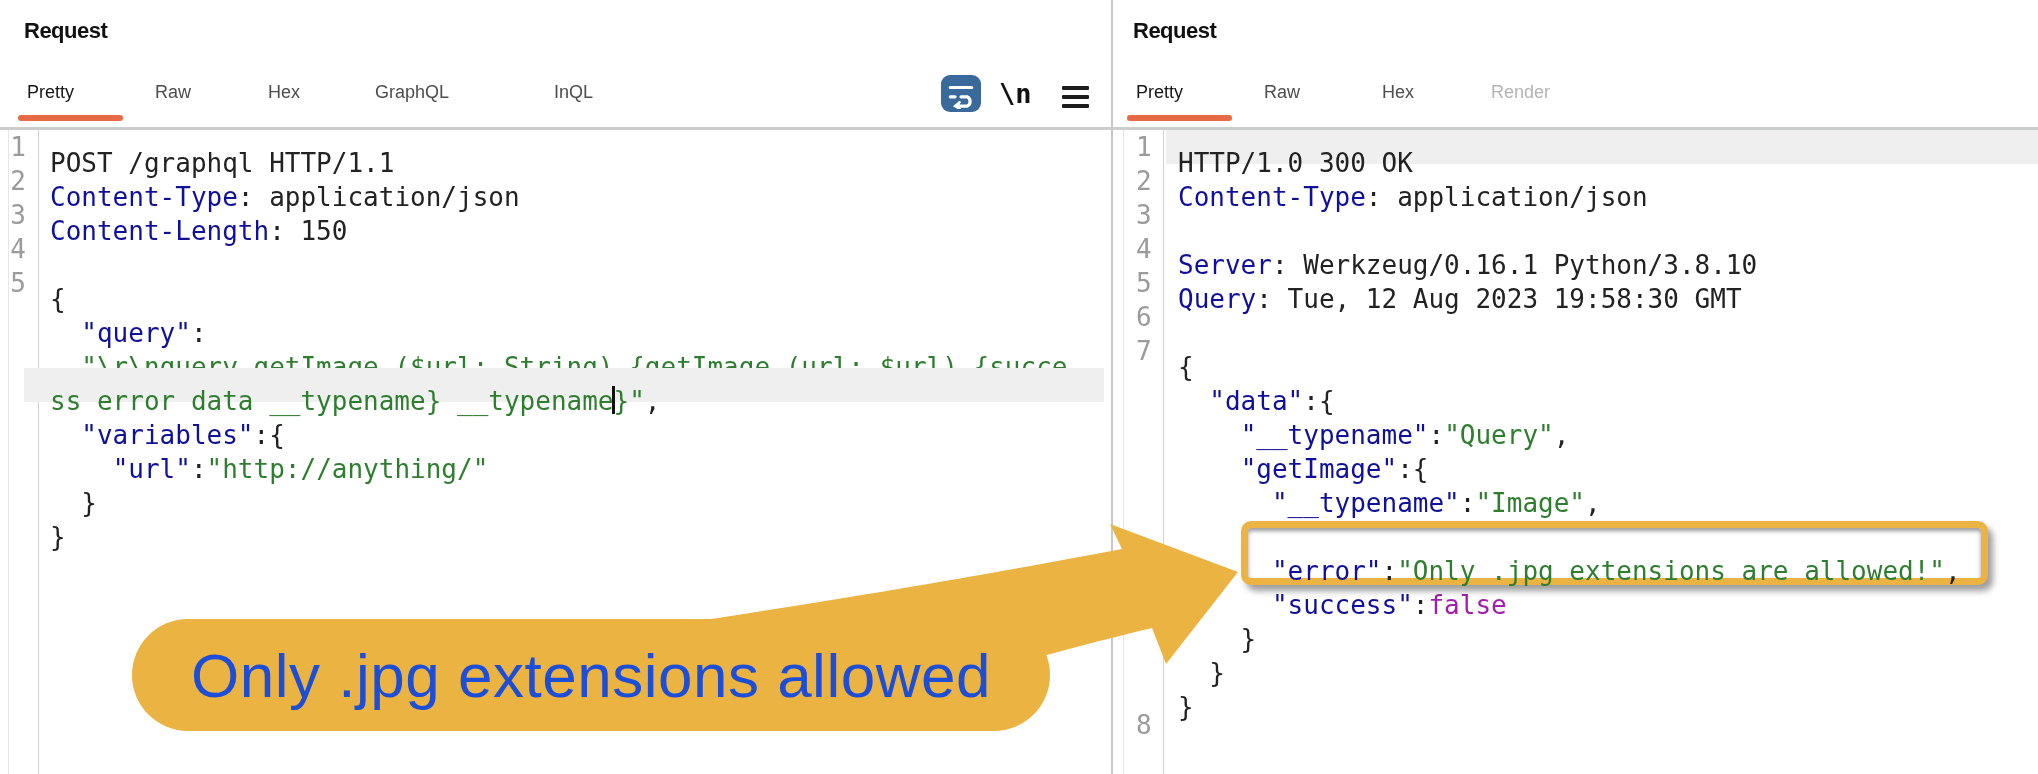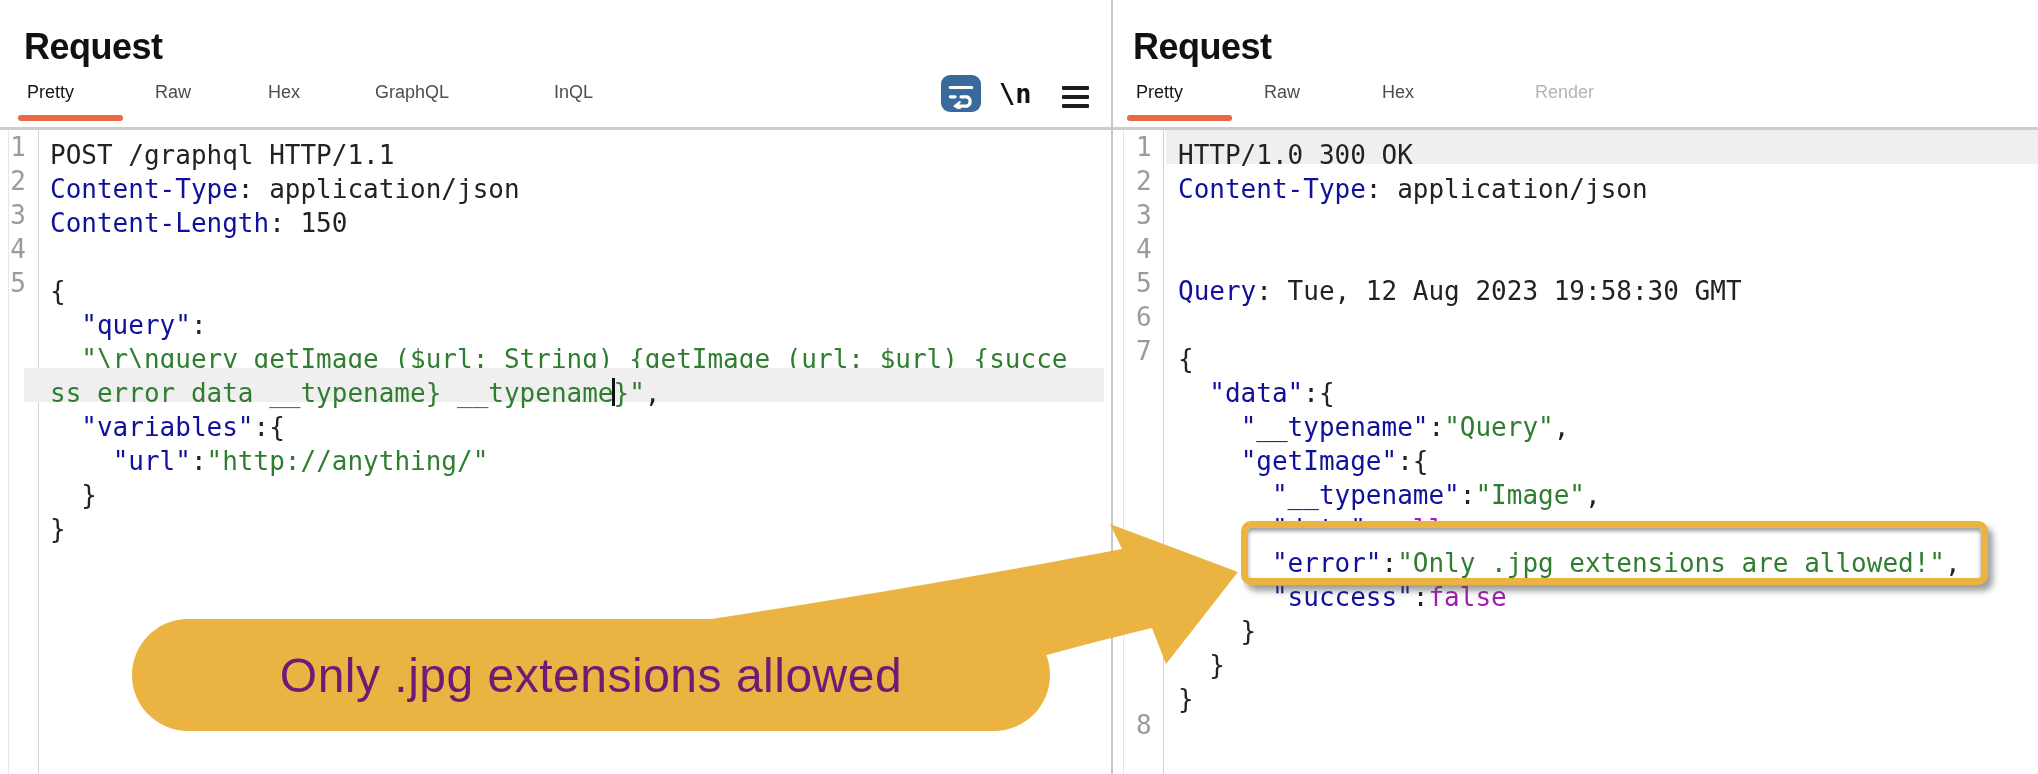--- a/index.html
+++ b/index.html
@@ -1,23 +1,23 @@
 <!DOCTYPE html>
 <html><head>
 <meta charset="utf-8">
 <style>
   html,body{margin:0;padding:0;background:#fff;}
   #app{position:relative;width:2038px;height:774px;background:#fff;overflow:hidden;
        font-family:"Liberation Sans",sans-serif;}
 
   
-  .panel-title{position:absolute;top:18px;font-size:36px;font-weight:700;color:#111;letter-spacing:-.5px;margin-top:8px;}
+  .panel-title{position:absolute;top:18px;font-size:22px;font-weight:700;color:#111;letter-spacing:-.5px;}
   .tab{position:absolute;top:82px;font-size:18px;color:#4d4d4d;cursor:default;}
   .tab.active{color:#161616;}
-  .tab.disabled{color:#b4b4b4;margin-left:44px;}
+  .tab.disabled{color:#b4b4b4;}
   .tab-underline{position:absolute;top:115px;height:6px;width:105px;border-radius:3px;}
   .separator{position:absolute;left:0;top:127px;width:2038px;height:3px;background:#cbcecd;}
   .divider{position:absolute;left:1111px;top:0;width:2px;height:774px;background:#c9c9c9;}
   .vline{position:absolute;top:130px;height:644px;width:1px;}
   .gutter-line{background:#d2d2d2;}
   .edge-line{background:#e6e6e6;}
 
   
   #wrap-btn{position:absolute;left:941px;top:75px;width:40px;height:37px;border-radius:9px;background:#3A699C;}
   #wrap-btn svg{position:absolute;left:4px;top:3px;}
@@ -27,33 +27,33 @@
   #burger span{position:absolute;left:0;width:27px;height:3.5px;background:#1c1c1c;border-radius:1px;}
   #burger span:nth-child(1){top:0}#burger span:nth-child(2){top:9px}#burger span:nth-child(3){top:18px}
 
   
   .codearea{position:absolute;top:130px;font-family:"DejaVu Sans Mono",monospace;font-size:26px;color:#222;}
   #req-code{left:0;width:1104px;--numW:26px;--col0:50px;--hlL:24px;}
   #res-code{left:1136px;width:902px;--numW:14px;--col0:42px;--hlL:30px;}
   .cl{position:relative;height:34px;line-height:34px;}
   .cl.hl::before{content:'';position:absolute;left:var(--hlL);right:0;top:0;bottom:0;background:#efefef;}
   .cl .num{position:absolute;left:0;top:0;width:var(--numW);text-align:right;color:#9b9b9b;}
-  .cl .codetext{position:absolute;left:var(--col0);top:8px;white-space:pre;text-align:center;}
+  .cl .codetext{position:absolute;left:var(--col0);top:16px;white-space:pre;text-align:center;}
   .cl.boxed{z-index:7;}
   .k{color:#10109A}.s{color:#2F7E2F}.v{color:#a21caf}.p{color:#222}
   .cursor{display:inline-block;width:3px;height:28px;background:#111;vertical-align:-4px;margin:0 -1.5px;}
 
   
   #error-box{position:absolute;left:1241px;top:521px;width:747px;height:64px;box-sizing:border-box;
              background:#fff;border:7px solid #EBB342;border-radius:10px;z-index:6;
              box-shadow:5px 6px 6px rgba(80,80,80,.55), inset 0 3px 4px rgba(0,0,0,.4);}
   #overlay-svg{position:absolute;left:0;top:0;z-index:8;pointer-events:none;}
   #callout-label{position:absolute;left:132px;top:619px;width:918px;height:112px;z-index:9;
                  display:flex;align-items:center;justify-content:center;
-                 font-size:48px;color:#701a75;letter-spacing:.5px;}
+                 font-size:62px;color:#1d4ed8;letter-spacing:.5px;}
 </style>
 </head>
 <body>
 
 <div id="app">
 
   <div class="panel-title" style="left:24px">Request</div>
   <span class="tab active" style="left:27px">Pretty</span>
   <span class="tab" style="left:155px">Raw</span>
   <span class="tab" style="left:268px">Hex</span>
@@ -149,20 +149,21 @@
       </div>
       <div class="cl">
         <span class="num">2</span>
         <span class="codetext"><span class="k">Content-Type</span><span class="p">: application/json</span></span>
       </div>
       <div class="cl">
         <span class="num">3</span>
       </div>
       <div class="cl">
         <span class="num">4</span>
+        <span class="codetext"><span class="k">Server</span><span class="p">: Werkzeug/0.16.1 Python/3.8.10</span></span>
       </div>
       <div class="cl">
         <span class="num">5</span>
         <span class="codetext"><span class="k">Query</span><span class="p">: Tue, 12 Aug 2023 19:58:30 GMT</span></span>
       </div>
       <div class="cl">
         <span class="num">6</span>
         <span class="codetext"></span>
       </div>
       <div class="cl">

